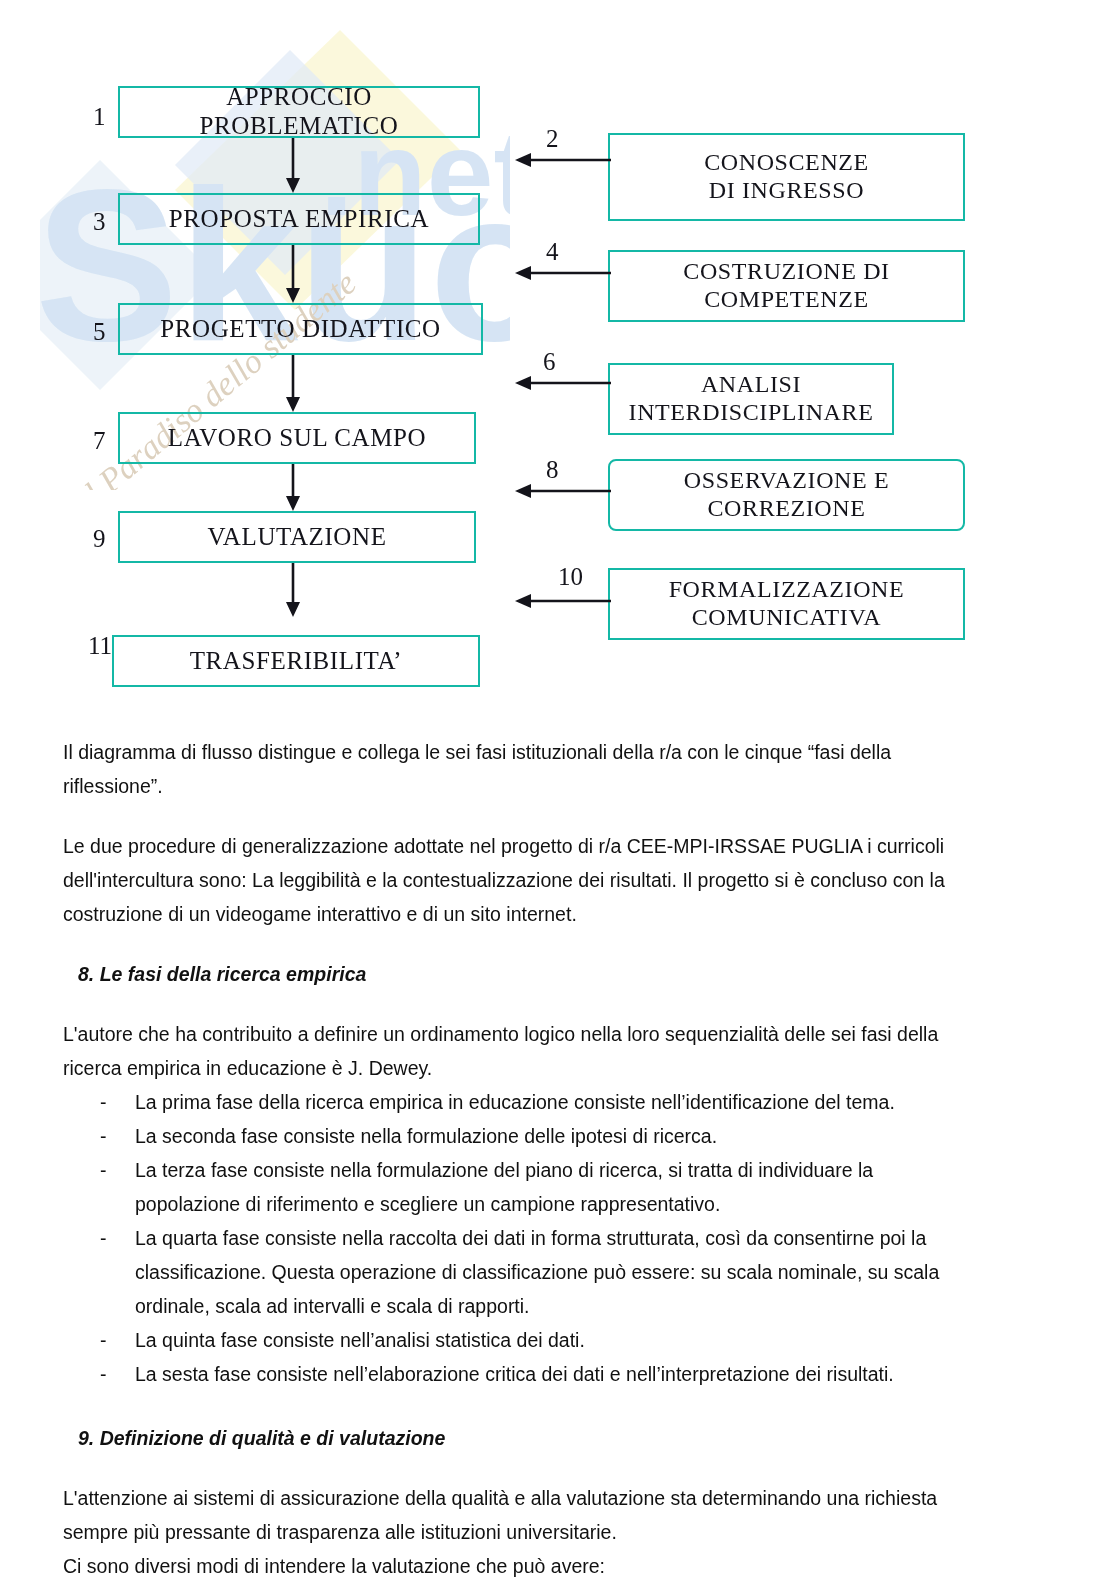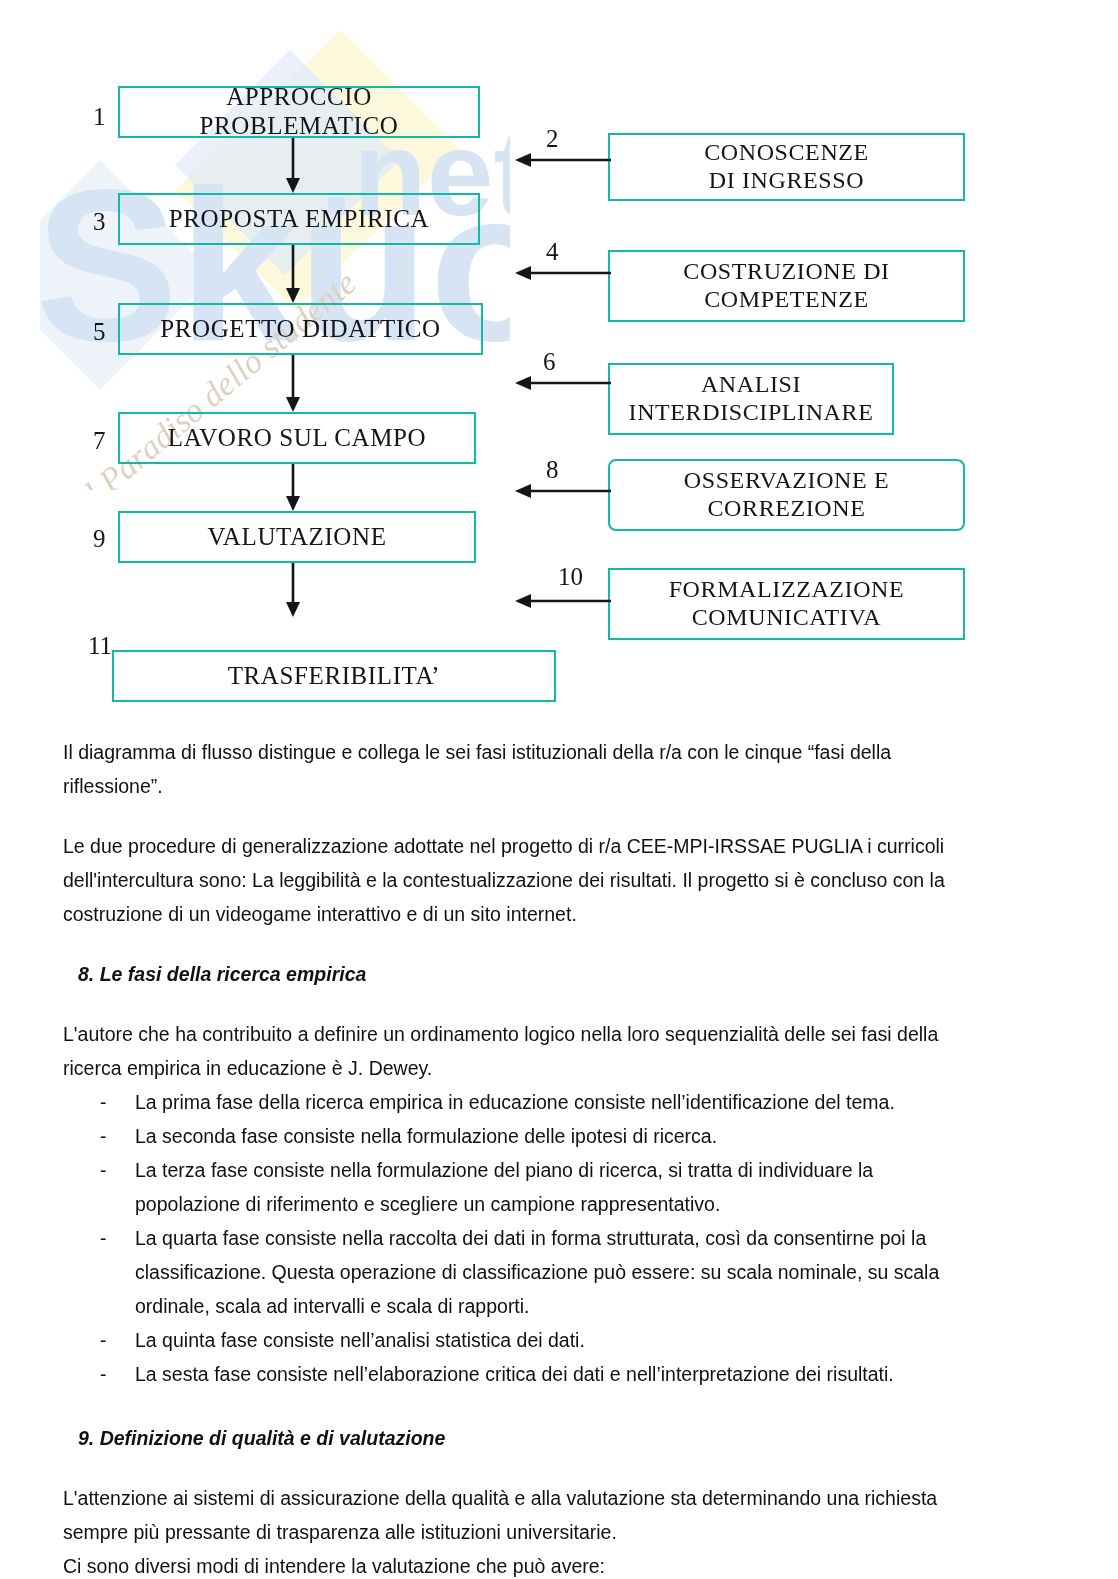--- a/index.html
+++ b/index.html
@@ -156,21 +156,21 @@
     </div>
     <div class="node" style="left:118px; top:303px; width:365px; height:52px;">
       <span class="ntext">PROGETTO DIDATTICO</span>
     </div>
     <div class="node" style="left:118px; top:412px; width:358px; height:52px;text-align:right;">
       <span class="ntext">LAVORO SUL CAMPO</span>
     </div>
     <div class="node" style="left:118px; top:511px; width:358px; height:52px;">
       <span class="ntext">VALUTAZIONE</span>
     </div>
-    <div class="node" style="left:112px; top:650px; width:444px; height:52px;">
+    <div class="node" style="left:112px; top:635px; width:368px; height:52px;">
       <span class="ntext">TRASFERIBILITA’</span>
     </div>
 
     <svg class="vconn" style="left:282px; top:138px; width:22px; height:56px;" viewBox="0 0 22 56">
       <line x1="11" y1="0" x2="11" y2="44" stroke="#14141b" stroke-width="2.6"></line>
       <polygon points="11,55 4,40 18,40" fill="#14141b"></polygon>
     </svg>
     <svg class="vconn" style="left:282px; top:245px; width:22px; height:59px;" viewBox="0 0 22 59">
       <line x1="11" y1="0" x2="11" y2="47" stroke="#14141b" stroke-width="2.6"></line>
       <polygon points="11,58 4,43 18,43" fill="#14141b"></polygon>
@@ -181,21 +181,21 @@
     </svg>
     <svg class="vconn" style="left:282px; top:464px; width:22px; height:48px;" viewBox="0 0 22 48">
       <line x1="11" y1="0" x2="11" y2="36" stroke="#14141b" stroke-width="2.6"></line>
       <polygon points="11,47 4,32 18,32" fill="#14141b"></polygon>
     </svg>
     <svg class="vconn" style="left:282px; top:563px; width:22px; height:55px;" viewBox="0 0 22 55">
       <line x1="11" y1="0" x2="11" y2="43" stroke="#14141b" stroke-width="2.6"></line>
       <polygon points="11,54 4,39 18,39" fill="#14141b"></polygon>
     </svg>
 
-    <div class="node two-line" style="left:608px; top:133px; width:357px; height:68px;">
+    <div class="node two-line" style="left:608px; top:133px; width:357px; height:88px;">
       <span class="ntext"><span>CONOSCENZE</span><br><span>DI INGRESSO</span></span>
     </div>
     <div class="node two-line" style="left:608px; top:250px; width:357px; height:72px;">
       <span class="ntext"><span>COSTRUZIONE DI</span><br><span>COMPETENZE</span></span>
     </div>
     <div class="node two-line" style="left:608px; top:363px; width:286px; height:72px;">
       <span class="ntext"><span>ANALISI</span><br><span>INTERDISCIPLINARE</span></span>
     </div>
     <div class="node two-line" style="left:608px; top:459px; width:357px; height:72px;border-radius:8px;">
       <span class="ntext"><span>OSSERVAZIONE E</span><br><span>CORREZIONE</span></span>

